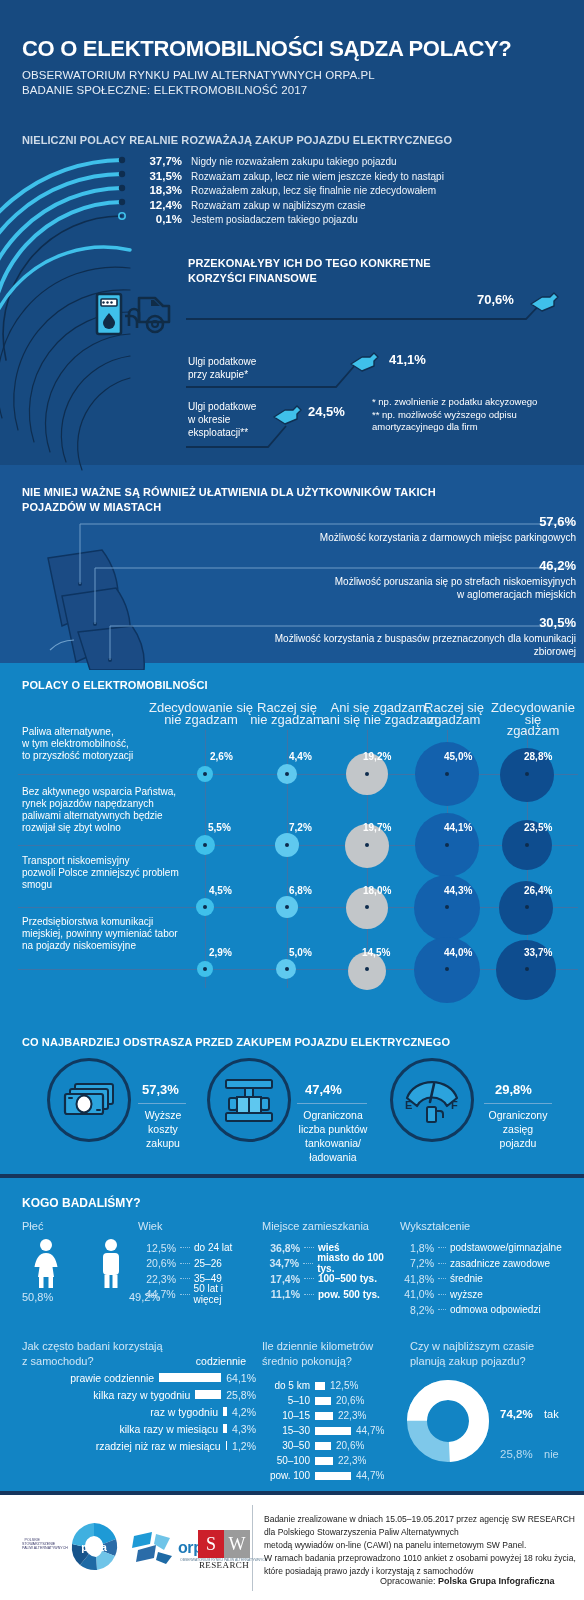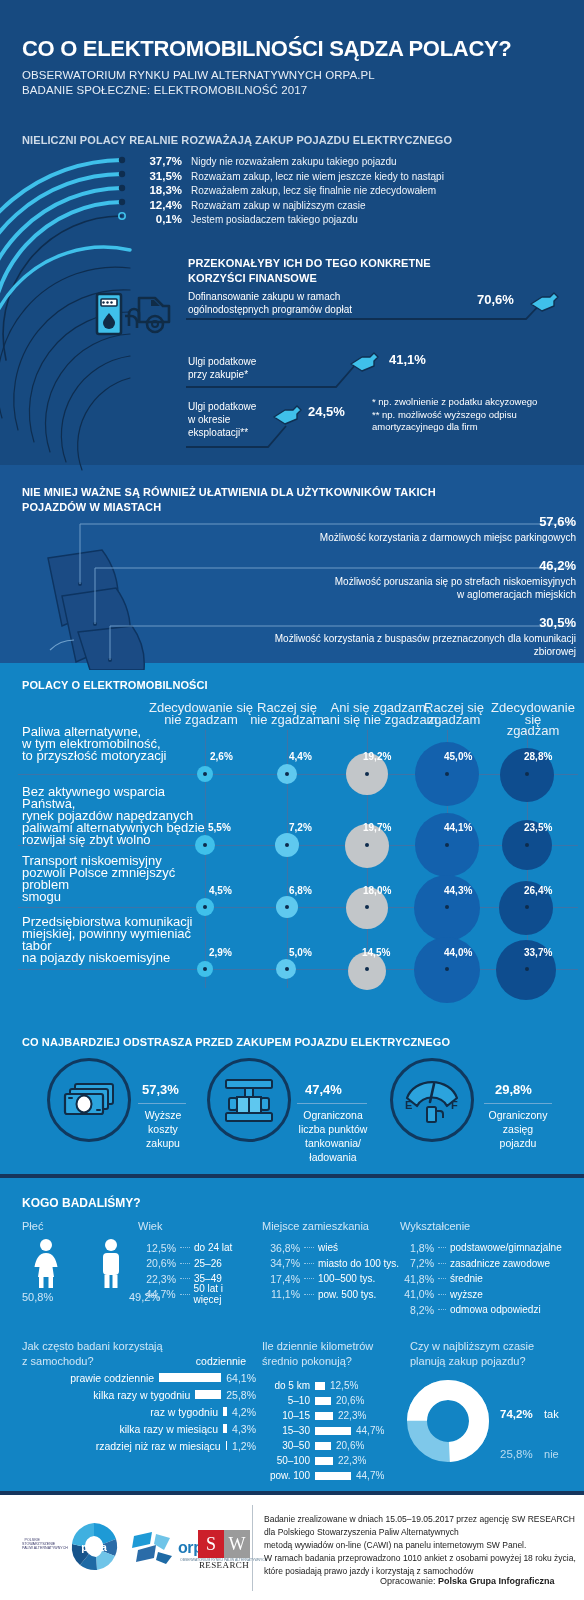--- a/index.html
+++ b/index.html
@@ -50,21 +50,21 @@
   .fin-pct { font-size:13px; font-weight:bold; color:#ffffff; position:absolute;}
   .fn-note { position:absolute; font-size:9.5px; line-height:12.5px; color:#ffffff; }
 
   
   .city-item { position:absolute; right:8px; text-align:right; }
   .city-pct { font-size:13px; font-weight:bold; color:#ffffff; }
   .city-lbl { font-size:10px; line-height:13px; color:#ffffff; margin-top:2px;}
 
   
   .lk-head { position:absolute; text-align:center; font-size:13px; line-height:11.5px; color:#eaf1f8; }
-  .lk-rowlabel { position:absolute; font-size:13px; line-height:12px; color:#ffffff; }
+  .lk-rowlabel { position:absolute; font-size:10px; line-height:12px; color:#ffffff; }
   .lk-gridv { position:absolute; width:1px; background:#3d74a8; }
   .lk-gridh { position:absolute; height:1px; background:#3d74a8; }
   .lk-bub { position:absolute; border-radius:50%; }
   .lk-dot { position:absolute; width:4px; height:4px; border-radius:50%; background:#0d2c4d; }
   .lk-val { position:absolute; font-size:10px; font-weight:bold; color:#ffffff; white-space:nowrap;}
 
   
   .det-circle {
     position:absolute; border-radius:50%;
     border:3px solid #10395f;
@@ -175,24 +175,20 @@
     <line x1="16.5" y1="14.5" x2="16.5" y2="14.5" stroke="#102c47" stroke-width="2.4" stroke-linecap="round"></line>
     <path d="M14 25 c4 5 6 7.5 6 10 a6 6 0 0 1 -12 0 c0 -2.5 2 -5 6 -10z" fill="#102c47"></path>
     <path d="M30 28 h6 a6 6 0 0 1 6 6 v6" fill="none" stroke="#102c47" stroke-width="2.6"></path>
     <path d="M44 10 h16 l8 8 h6 v16 h-30 z" fill="none" stroke="#102c47" stroke-width="2.6" stroke-linejoin="round"></path>
     <path d="M56 12 h3 l6 6 h-9 z" fill="#102c47"></path>
     <circle cx="60" cy="36" r="8" fill="none" stroke="#102c47" stroke-width="2.6"></circle>
     <circle cx="60" cy="36" r="3" fill="none" stroke="#102c47" stroke-width="2"></circle>
     <path d="M44 34 v-8 a5 5 0 0 0 -10 0 v12" fill="none" stroke="#102c47" stroke-width="2.6"></path>
   </svg>
 
-  <div class="fin-item" style="left:188px;top:290px;">
-    <div class="fin-lbl">Dofinansowanie zakupu w ramach</div>
-    <div class="fin-lbl">ogólnodostępnych programów dopłat</div>
-  </div>
   <div class="fin-pct" style="left:477px;top:292px;">70,6%</div>
   <svg style="position:absolute;left:186px;top:292px;" width="382" height="28" viewBox="0 0 382 28">
     <path d="M0 27 H 340 L 360 6" fill="none" stroke="#0f2f52" stroke-width="1.8"></path>
   </svg>
   <svg style="position:absolute;left:529px;top:290px;" width="30" height="22" viewBox="0 0 30 22">
     <path d="M2 14 l11 -7 8 0 4 -4 4 4 -4 4 0 5 -12 5 -11 -7z" fill="#3fc0ea" stroke="#0f2f52" stroke-width="1.4" stroke-linejoin="round"></path>
   </svg>
 
   <div class="fin-item" style="left:188px;top:355px;">
     <div class="fin-lbl">Ulgi podatkowe</div>
@@ -467,21 +463,21 @@
       <span class="dg-lbl">35–49</span>
     </div>
     <div class="dgrow">
       <span class="dg-pct" style="width:38px;">44,7%</span>
       <span class="dg-leader" style="width:10px;"></span>
       <span class="dg-lbl">50 lat i więcej</span>
     </div>
   </div>
 
   <div class="dg-sub" style="left:262px;top:1220px;">Miejsce zamieszkania</div>
-  <div style="position:absolute;left:262px;top:1240px;width:140px;">
+  <div style="position:absolute;left:262px;top:1240px;width:140px;font-weight:bold;">
     <div class="dgrow">
       <span class="dg-pct" style="width:38px;">36,8%</span>
       <span class="dg-leader" style="width:10px;"></span>
       <span class="dg-lbl">wieś</span>
     </div>
     <div class="dgrow">
       <span class="dg-pct" style="width:38px;">34,7%</span>
       <span class="dg-leader" style="width:10px;"></span>
       <span class="dg-lbl">miasto do 100 tys.</span>
     </div>

